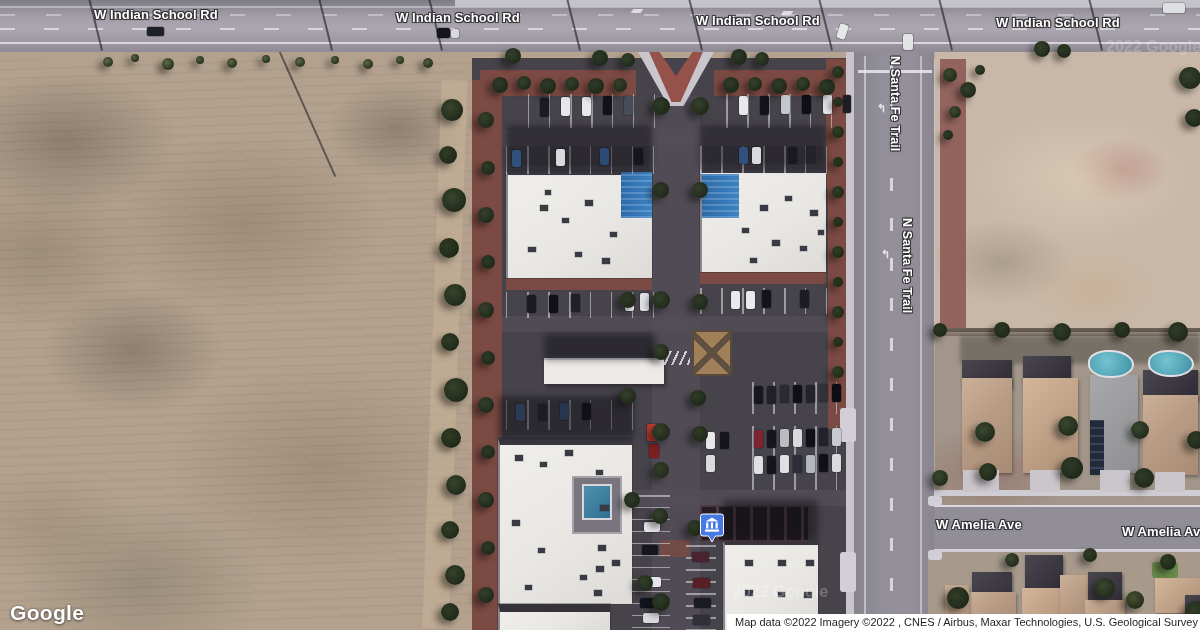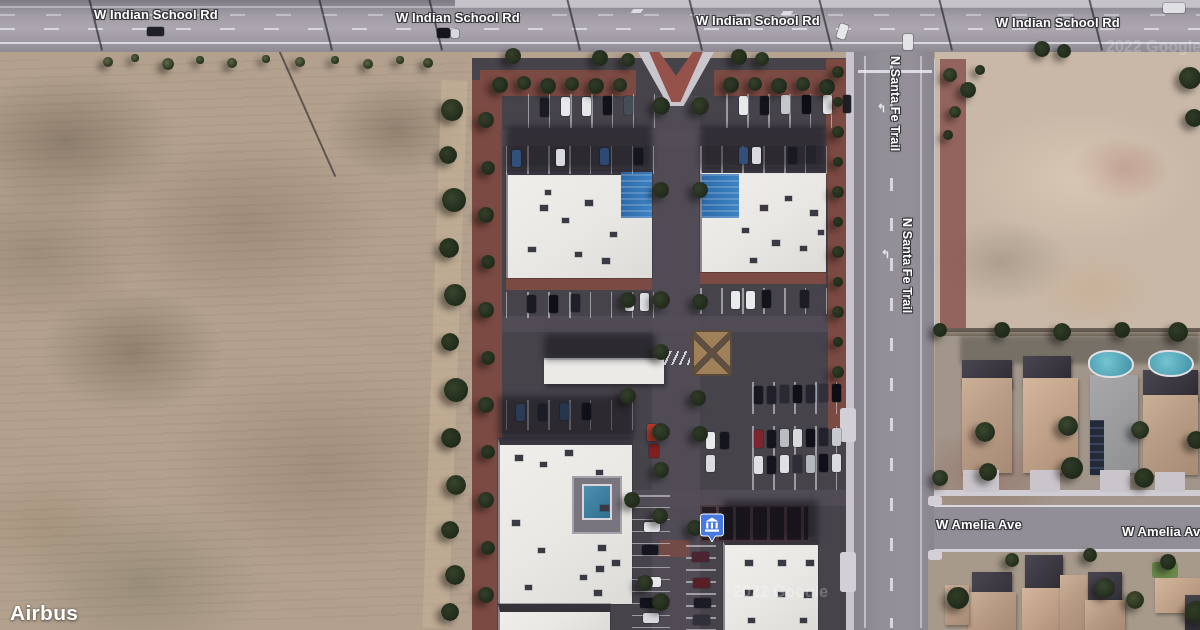--- a/index.html
+++ b/index.html
@@ -228,21 +228,22 @@
     <svg width="24" height="30" viewBox="0 0 24 30">
       <path d="M3 1 h18 a2.5 2.5 0 0 1 2.5 2.5 v17 a2.5 2.5 0 0 1 -2.5 2.5 h-5.5 l-3.5 6 l-3.5 -6 h-5.5 a2.5 2.5 0 0 1 -2.5 -2.5 v-17 a2.5 2.5 0 0 1 2.5 -2.5 z" fill="#4779e2" stroke="#ffffff" stroke-width="1"></path>
       <path d="M12 4.5 L5.5 8.5 h13 Z" fill="#ffffff"></path>
       <rect x="6.2" y="9.5" width="2.1" height="6" fill="#ffffff"></rect>
       <rect x="10.9" y="9.5" width="2.1" height="6" fill="#ffffff"></rect>
       <rect x="15.6" y="9.5" width="2.1" height="6" fill="#ffffff"></rect>
       <rect x="5" y="16.5" width="14" height="2.2" fill="#ffffff"></rect>
     </svg>
   </div>
 
-  <div class="google-logo">Airbus</div>
+  <div class="google-logo">Google</div>
+  <div class="attribution">Map data ©2022 Imagery ©2022 , CNES / Airbus, Maxar Technologies, U.S. Geological Survey</div>
 <div class="pstripe-v" style="left: 528px; top: 94px; width: 134px; height: 34px; z-index: 1;"></div>
     <div class="pstripe-v" style="left: 726px; top: 94px; width: 126px; height: 34px; z-index: 1;"></div>
     <div class="pstripe-v" style="left: 506px; top: 146px; width: 150px; height: 28px; z-index: 1;"></div>
     <div class="pstripe-v" style="left: 700px; top: 146px; width: 128px; height: 28px; z-index: 1;"></div>
     <div class="pstripe-v" style="left: 506px; top: 292px; width: 150px; height: 26px; z-index: 1;"></div>
     <div class="pstripe-v" style="left: 700px; top: 288px; width: 128px; height: 26px; z-index: 1;"></div>
     <div class="pstripe-v" style="left: 506px; top: 400px; width: 132px; height: 30px; z-index: 1;"></div>
     <div class="pstripe-v" style="left: 752px; top: 382px; width: 100px; height: 32px; z-index: 1;"></div>
     <div class="pstripe-v" style="left: 752px; top: 426px; width: 100px; height: 64px; z-index: 1;"></div>
     <div class="pstripe-h" style="left: 632px; top: 495px; width: 38px; height: 135px; z-index: 1;"></div>

